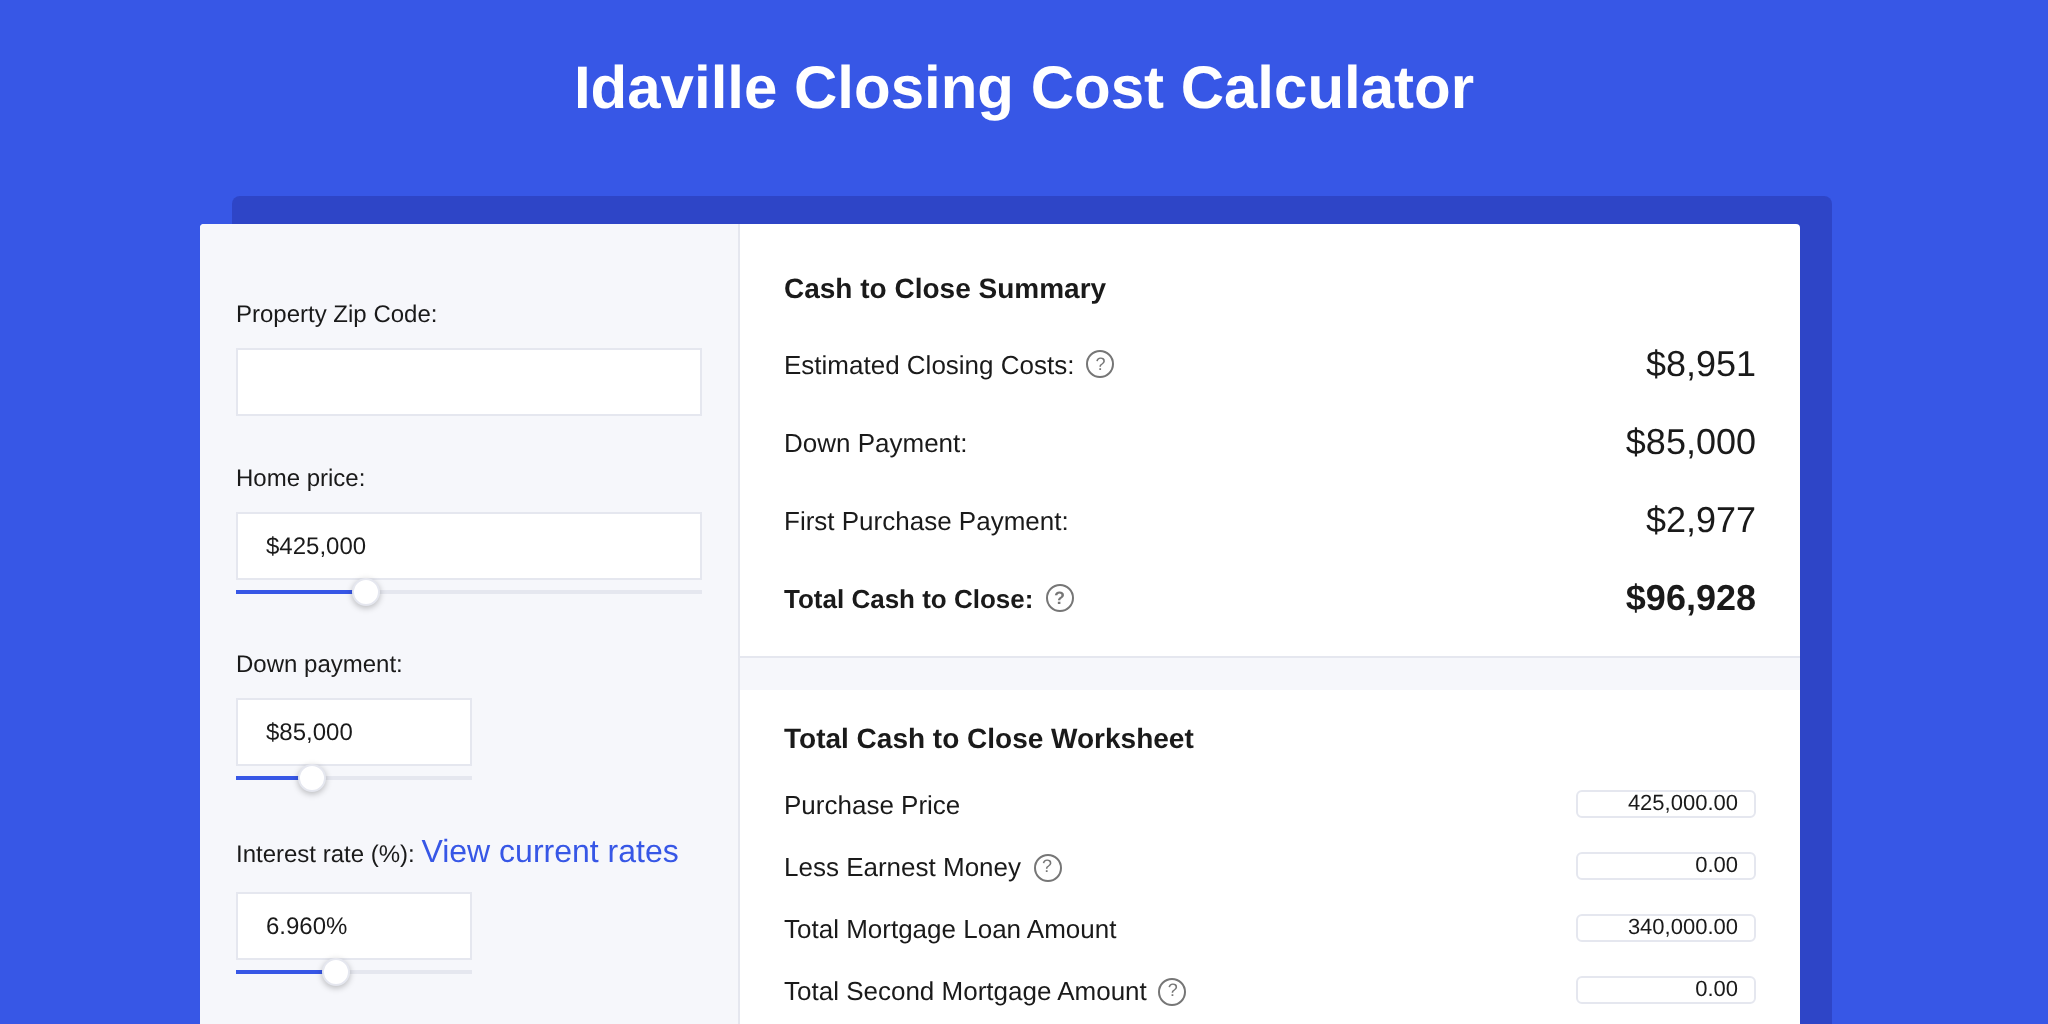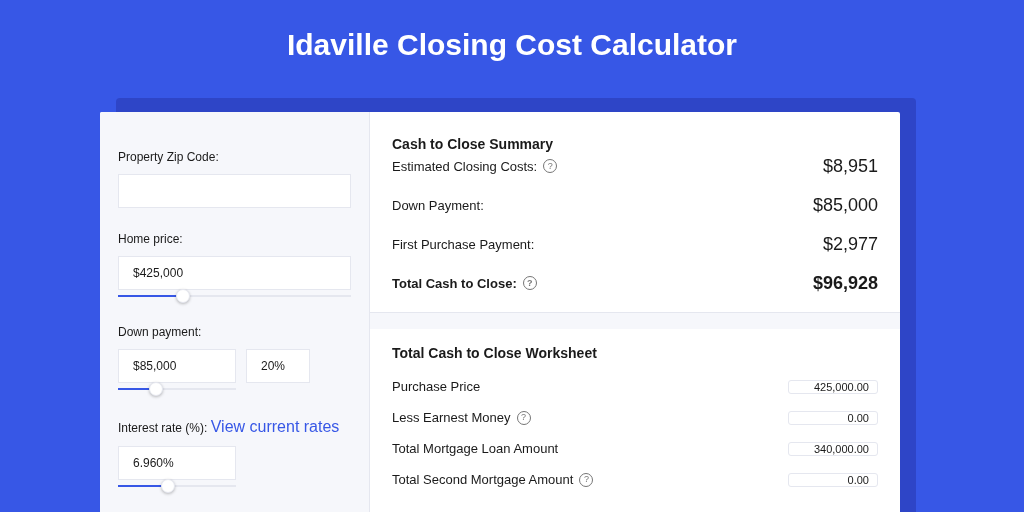--- a/index.html
+++ b/index.html
@@ -40,34 +40,34 @@
   .slider-wrap{position:relative;width:100%;height:14px;margin-top:-1px;}
   .slider-wrap.short{width:118px;}
   .slider-track{position:absolute;left:0;top:6px;width:100%;height:2px;background:var(--line);}
   .slider-fill{position:absolute;left:0;top:6px;height:2px;background:var(--blue);}
   .slider-thumb{
     position:absolute;top:0;width:14px;height:14px;border-radius:50%;background:var(--white);
     border:1px solid var(--line);box-shadow:0 1px 3px rgba(0,0,0,.25);
   }
   .link{color:var(--link);font-size:16px;text-decoration:none;}
   .right{flex:1;padding:24px 22px 0 22px;}
-  .sec-title{font-size:14px;font-weight:700;color:var(--ink);margin-bottom:4px;}
+  .sec-title{font-size:14px;font-weight:700;color:var(--ink);margin-bottom:20px;}
   .sum-row{display:flex;justify-content:space-between;align-items:center;font-size:13px;color:var(--ink);margin-bottom:18px;}
   .sum-row .l{display:flex;align-items:flex-start;gap:6px;}
   .sum-row.total{font-weight:700;}
   .sum-row .v{font-size:18px;}
   .help-icon{
     display:inline-flex;width:14px;height:14px;border:1px solid var(--faint);border-radius:50%;
     align-items:center;justify-content:center;font-size:9px;color:var(--faint);line-height:1;
   }
   .divider{height:1px;background:var(--line);margin:8px -22px 0 -22px;}
   .blank-band{height:16px;background:var(--panel);margin:0 -22px 0 -22px;}
   .ws{padding-top:16px;}
   .ws-title{font-size:14px;font-weight:700;color:var(--ink);margin-bottom:18px;}
-  .ws-row{display:flex;justify-content:space-between;align-items:center;margin-bottom:16px;}
+  .ws-row{display:flex;justify-content:space-between;margin-bottom:16px;}
   .ws-row .l{font-size:13px;color:var(--ink);display:flex;align-items:center;gap:6px;}
   .mini-input{
     width:90px;height:14px;border:1px solid var(--line);border-radius:3px;background:var(--white);
     font-size:11px;color:var(--ink);text-align:right;padding:0 8px;
   }
 </style>
 </head>
 <body>
 
 <div class="hero">
@@ -90,21 +90,20 @@
         <div class="slider-track"></div>
         <div class="slider-fill" style="width:28%"></div>
         <div class="slider-thumb" style="left:calc(28% - 7px)"></div>
       </div>
 
       <div style="height:14px"></div>
 
       <label class="f-label">Down payment:</label>
       <div class="row-pair">
         <input class="input input-short" value="$85,000" style="">
-        <input class="input input-tiny" value="20%" style="">
       </div>
       <div class="slider-wrap short">
         <div class="slider-track"></div>
         <div class="slider-fill" style="width:32%"></div>
         <div class="slider-thumb" style="left:calc(32% - 7px)"></div>
       </div>
 
       <div style="height:14px"></div>
 
       <div class="f-label">

